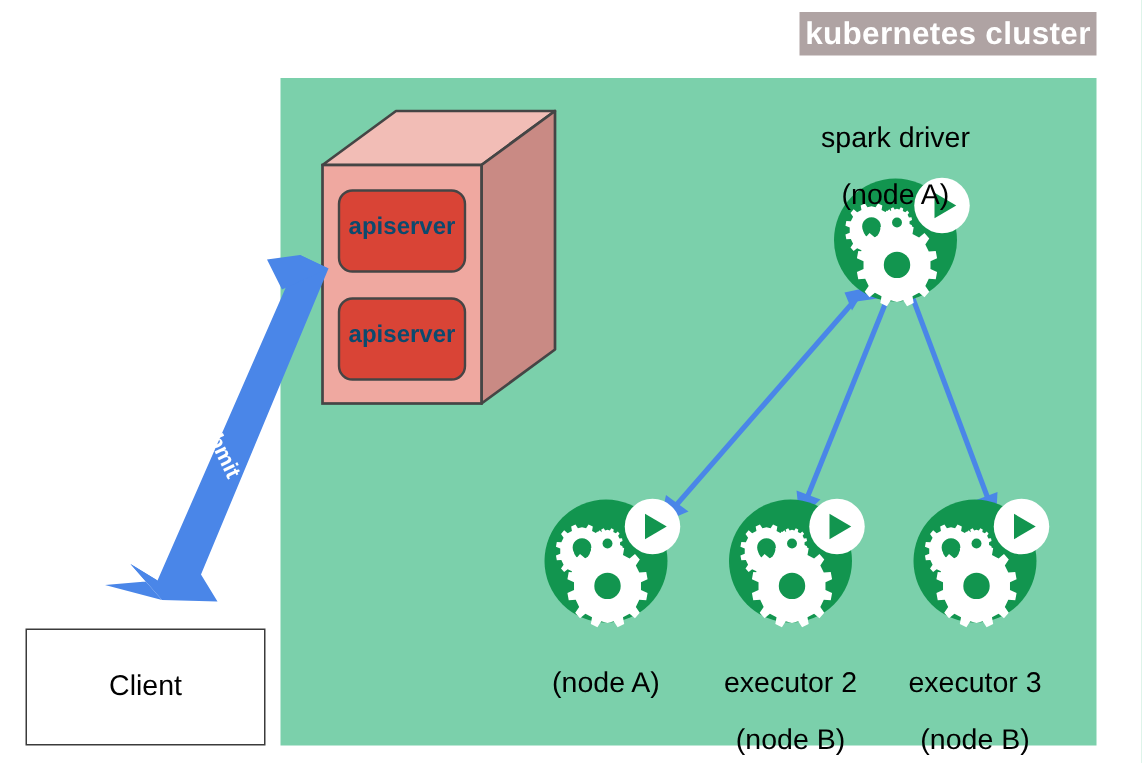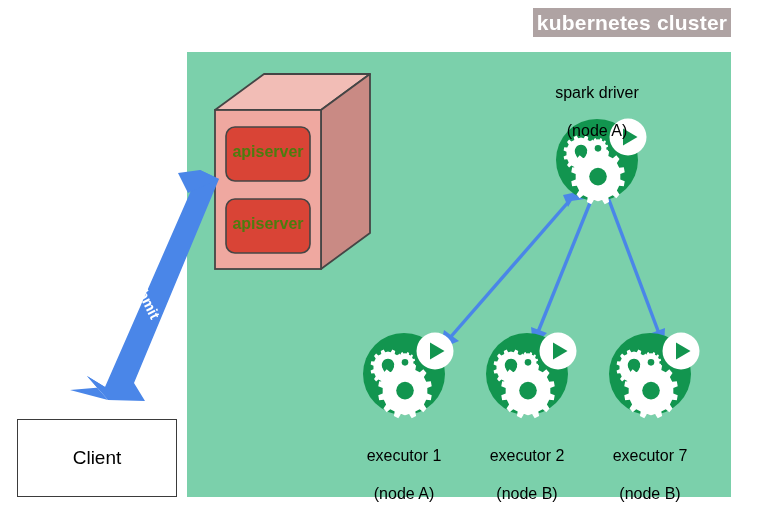--- a/index.html
+++ b/index.html
@@ -37,21 +37,21 @@
     justify-content: center;
     font-size: 21px;
     font-weight: bold;
     color: #ffffff;
     letter-spacing: 0.2px;
     box-sizing: border-box;
   }
   .node-label {
     position: absolute;
     text-align: center;
-    font-size: 16px;
+    font-size: 19px;
     color: #000000;
     line-height: 19px;
     white-space: pre-line;
   }
   .client-box {
     position: absolute;
     left: 17px;
     top: 419px;
     width: 160px;
     height: 78px;
@@ -76,21 +76,21 @@
     text-align: center;
     transform: rotate(64deg);
     transform-origin: center center;
     pointer-events: none;
   }
   .cube-text {
     position: absolute;
     text-align: center;
     font-size: 16px;
     font-weight: bold;
-    color: #4d7c0f;
+    color: #0c4a6e;
     width: 100%;
   }
 </style>
 </head>
 <body>
 
 <div id="stage">
 
   <svg class="layer" viewBox="0 0 761 516">
 
@@ -193,31 +193,30 @@
   <div style="position:absolute;left:226px;top:215px;width:84px;">
     <span class="cube-text">apiserver</span>
   </div>
 
   <div class="node-label" style="left:527px;top:64px;width:140px;">
     <div>spark driver</div>
     <div>(node A)</div>
   </div>
 
   <div class="node-label" style="left:344px;top:427px;width:120px;">
-    <div>executor 1</div>
     <div>(node A)</div>
   </div>
 
   <div class="node-label" style="left:467px;top:427px;width:120px;">
     <div>executor 2</div>
     <div>(node B)</div>
   </div>
 
   <div class="node-label" style="left:590px;top:427px;width:120px;">
-    <div>executor 7</div>
+    <div>executor 3</div>
     <div>(node B)</div>
   </div>
 
   <div class="submit-label">spark-submit</div>
 
   <div class="client-box" style="background: rgb(255, 255, 255); border-color: rgb(59, 59, 59); color: rgb(0, 0, 0);">
     <span>Client</span>
   </div>
 
 </div>

